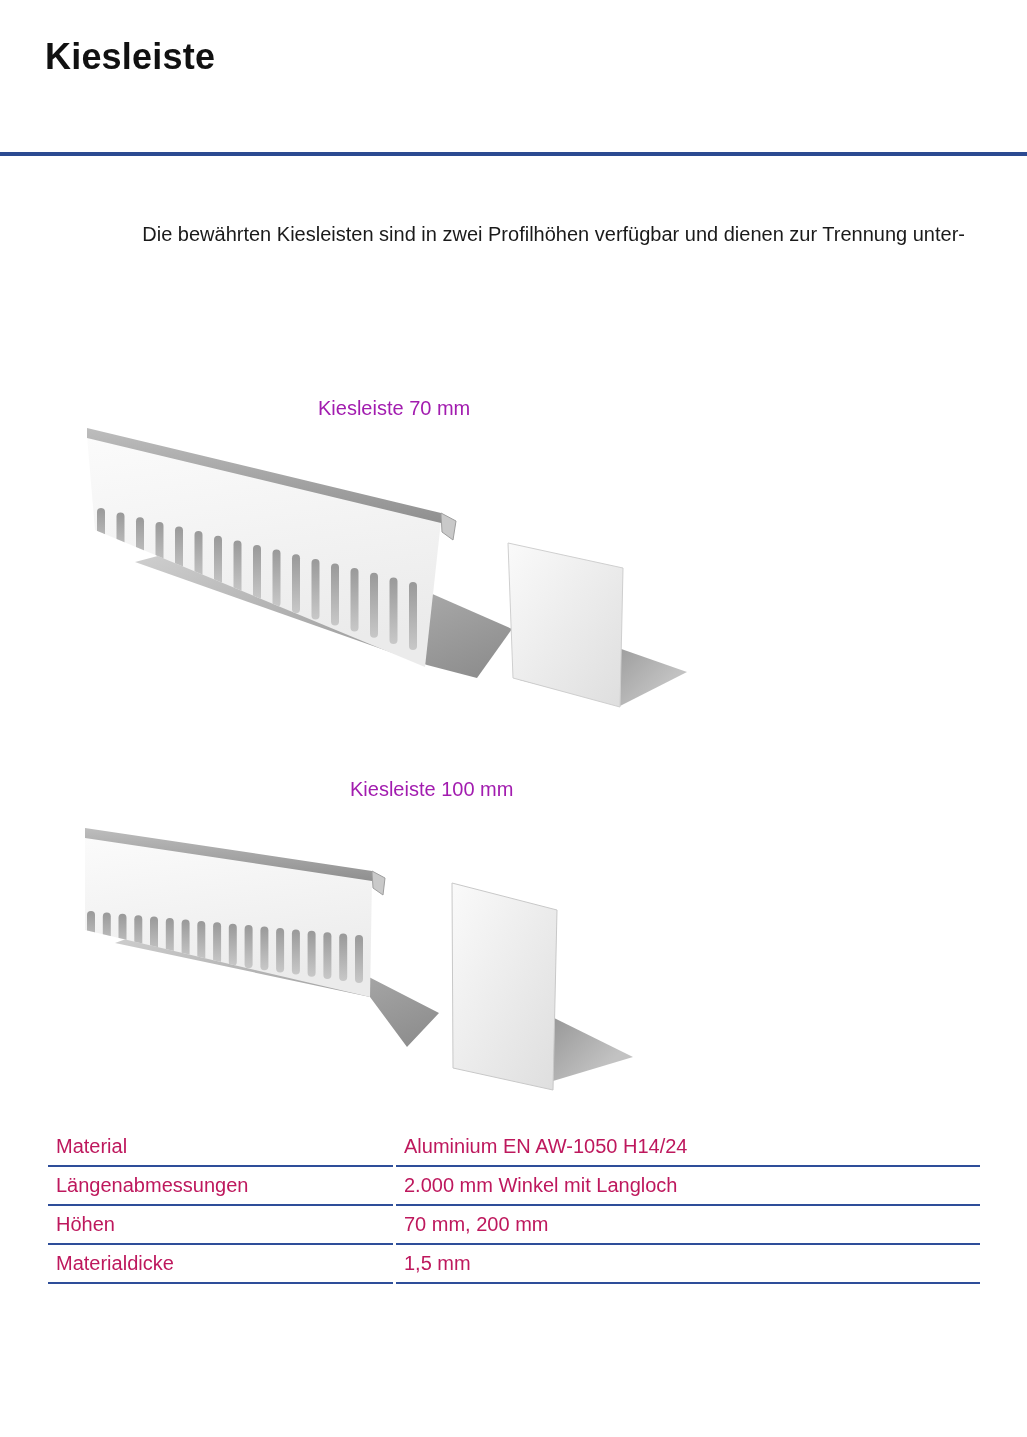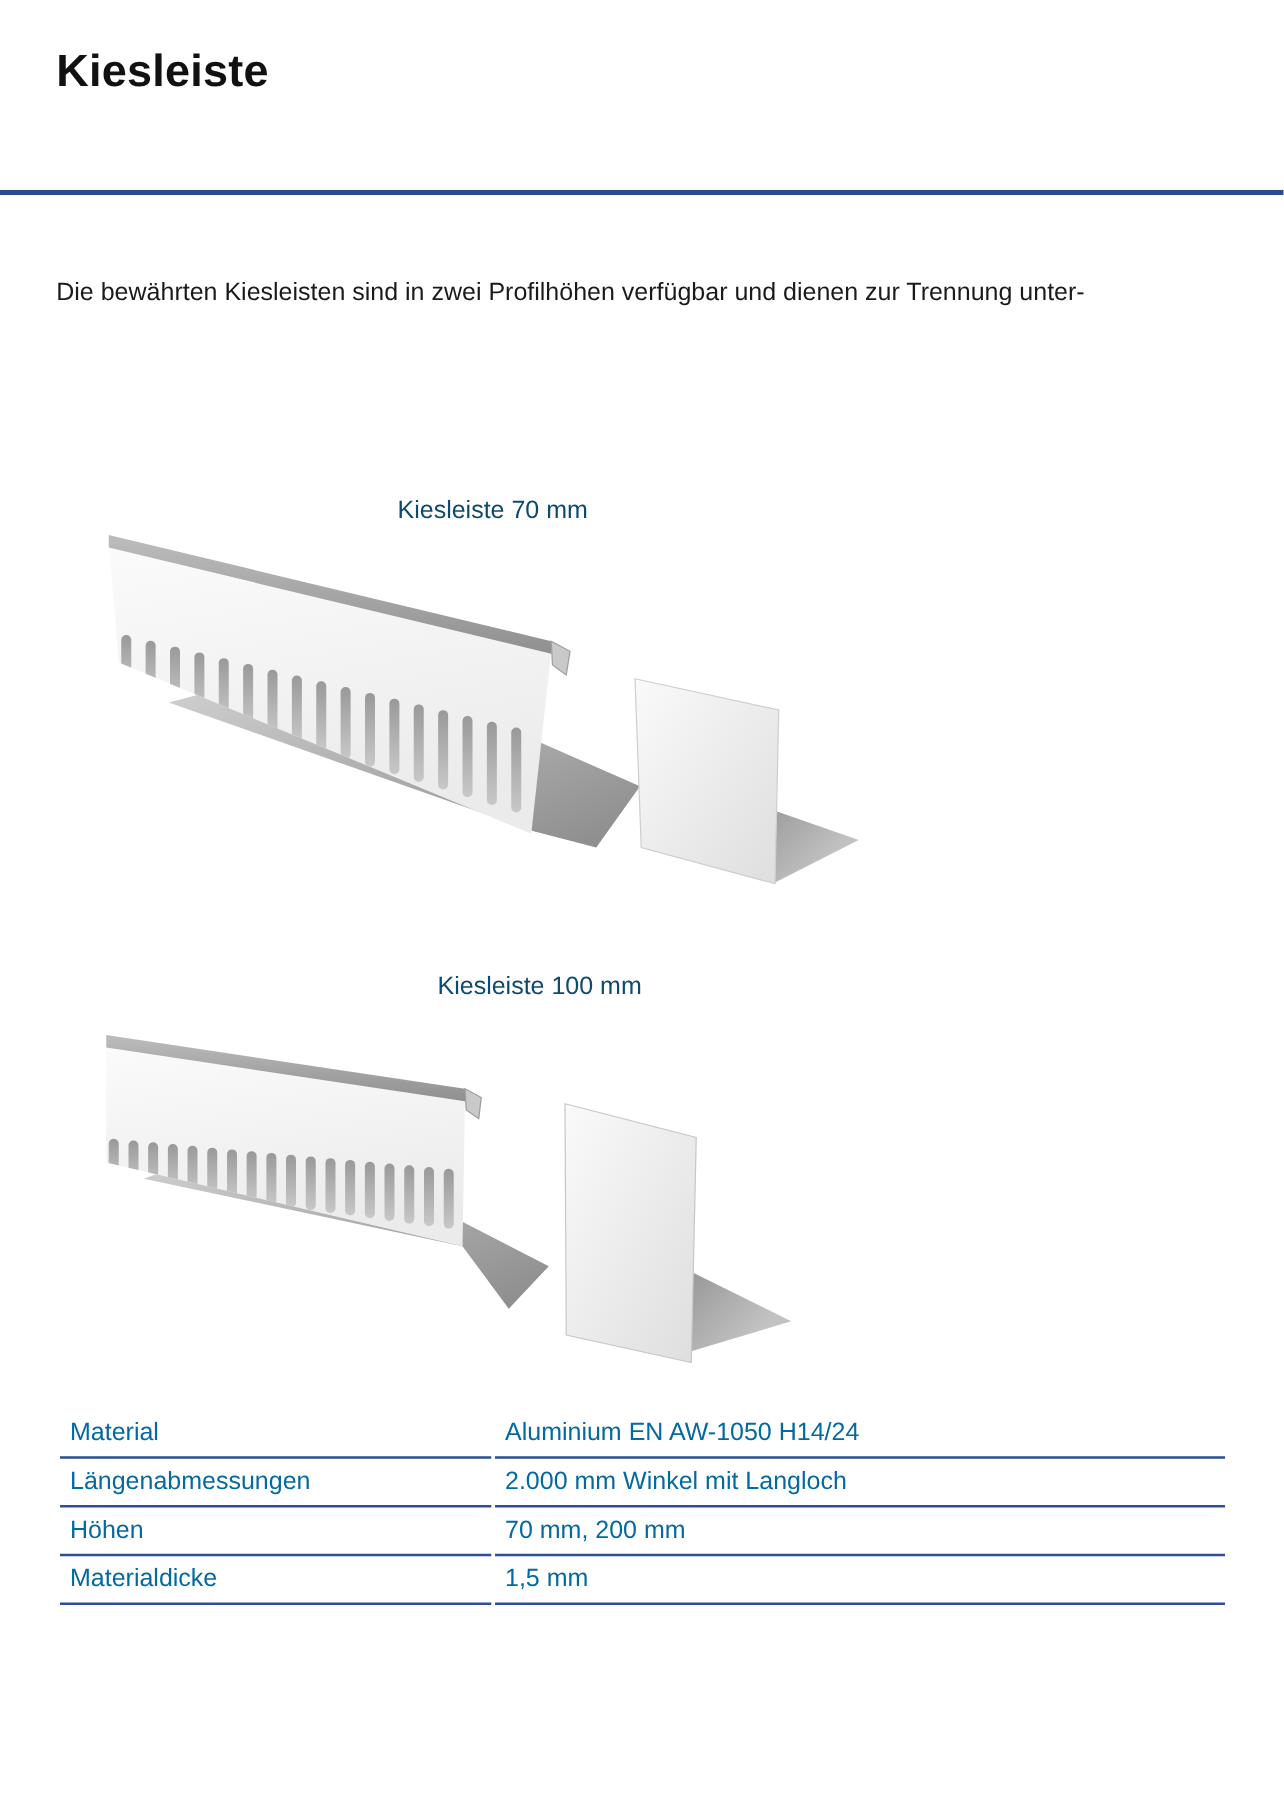--- a/index.html
+++ b/index.html
@@ -18,36 +18,36 @@
     letter-spacing:0.2px;
   }
   .title-rule{
     position:absolute;left:0;top:152px;width:1027px;height:4px;
     background:#2b4a91;
   }
   .intro{
     position:absolute;left:45px;top:199px;width:920px;
     font-size:20px;line-height:31px;color:#1a1a1a;
   }
-  .intro .line{display:block;white-space:nowrap;}
+  .intro .line{display:block;white-space:nowrap;text-align:right;}
   .figure{position:absolute;margin:0;padding:0;}
   .figure figcaption{
     position:absolute;top:0;left:0;
-    font-size:20px;color:#0c4a6e;white-space:nowrap;
+    font-size:20px;color:#a21caf;white-space:nowrap;
   }
   .fig70{left:0;top:397px;width:1027px;height:320px;}
   .fig70 figcaption{left:318px;}
   .fig70 svg{position:absolute;left:75px;top:25px;}
   .fig100{left:0;top:778px;width:938px;height:340px;}
   .fig100 figcaption{left:350px;}
   .fig100 svg{position:absolute;left:75px;top:37px;}
   .spec-table{
     position:absolute;left:45px;top:1128px;width:938px;
     border-collapse:separate;border-spacing:3px 0;
-    font-size:20px;color:#0369a1;
+    font-size:20px;color:#be185d;
   }
   .spec-table td{
     height:37px;
     border-bottom:2.5px solid #2e4e99;
     vertical-align:middle;
     padding:0 0 0 8px;
   }
   .spec-table td.label-cell{width:337px;}
   .spec-table td.value-cell{}
 </style>

